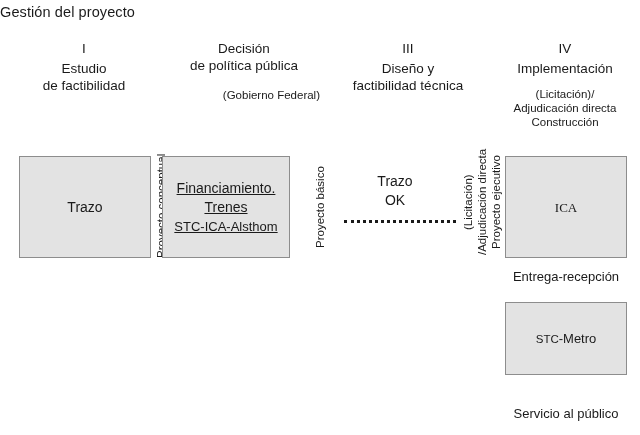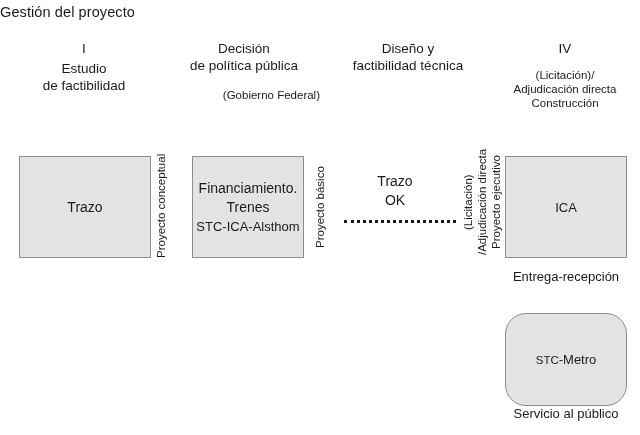--- a/index.html
+++ b/index.html
@@ -61,23 +61,23 @@
     align-items: center;
     justify-content: center;
     text-align: center;
   }
   .box-text { line-height: 19px; }
   .box-l1 { font-size: 14px; display:block; }
   .box-l2 { font-size: 13px; display:block; }
   .sc { font-size: 11.5px; }
 
   #box-trazo       { left: 19px;  top: 156px; width: 132px; height: 102px; }
-  #box-financiamiento { left: 192px; top: 156px; width: 112px; height: 102px; }
-  #box-ica         { left: 505px; top: 156px; width: 122px; height: 102px; }
-  #box-stc-metro   { left: 505px; top: 313px; width: 122px; height: 93px; border-radius: 21px; }
+  #box-financiamiento { left: 162px; top: 156px; width: 128px; height: 102px; text-decoration: underline; }
+  #box-ica         { left: 505px; top: 156px; width: 122px; height: 102px; font-family: Liberation Serif, serif; }
+  #box-stc-metro   { left: 505px; top: 302px; width: 122px; height: 73px; }
 
   
   .vlabel {
     position: absolute;
     writing-mode: vertical-rl;
     transform: rotate(180deg);
     font-size: 11.5px;
     line-height: 13px;
     white-space: nowrap;
     text-align: center;
@@ -143,26 +143,28 @@
 de factibilidad</div>
 </div>
 
 <div class="phase-col" id="phase-col-2">
   <div class="phase-title">Decisión
 de política pública</div>
   <div class="phase-note">(Gobierno Federal)</div>
 </div>
 
 <div class="phase-col" id="phase-col-3">
+  <div class="phase-numeral">III</div>
   <div class="phase-title">Diseño y
 factibilidad técnica</div>
 </div>
 
 <div class="phase-col" id="phase-col-4">
   <div class="phase-numeral">IV</div>
+  <div class="phase-title">Implementación</div>
   <div class="phase-note">(Licitación)/
 Adjudicación directa
 Construcción</div>
 </div>
 
 <div class="grey-box" id="box-trazo">
   <div class="box-text">
     <span class="box-l1">Trazo</span>
   </div>
 </div>

